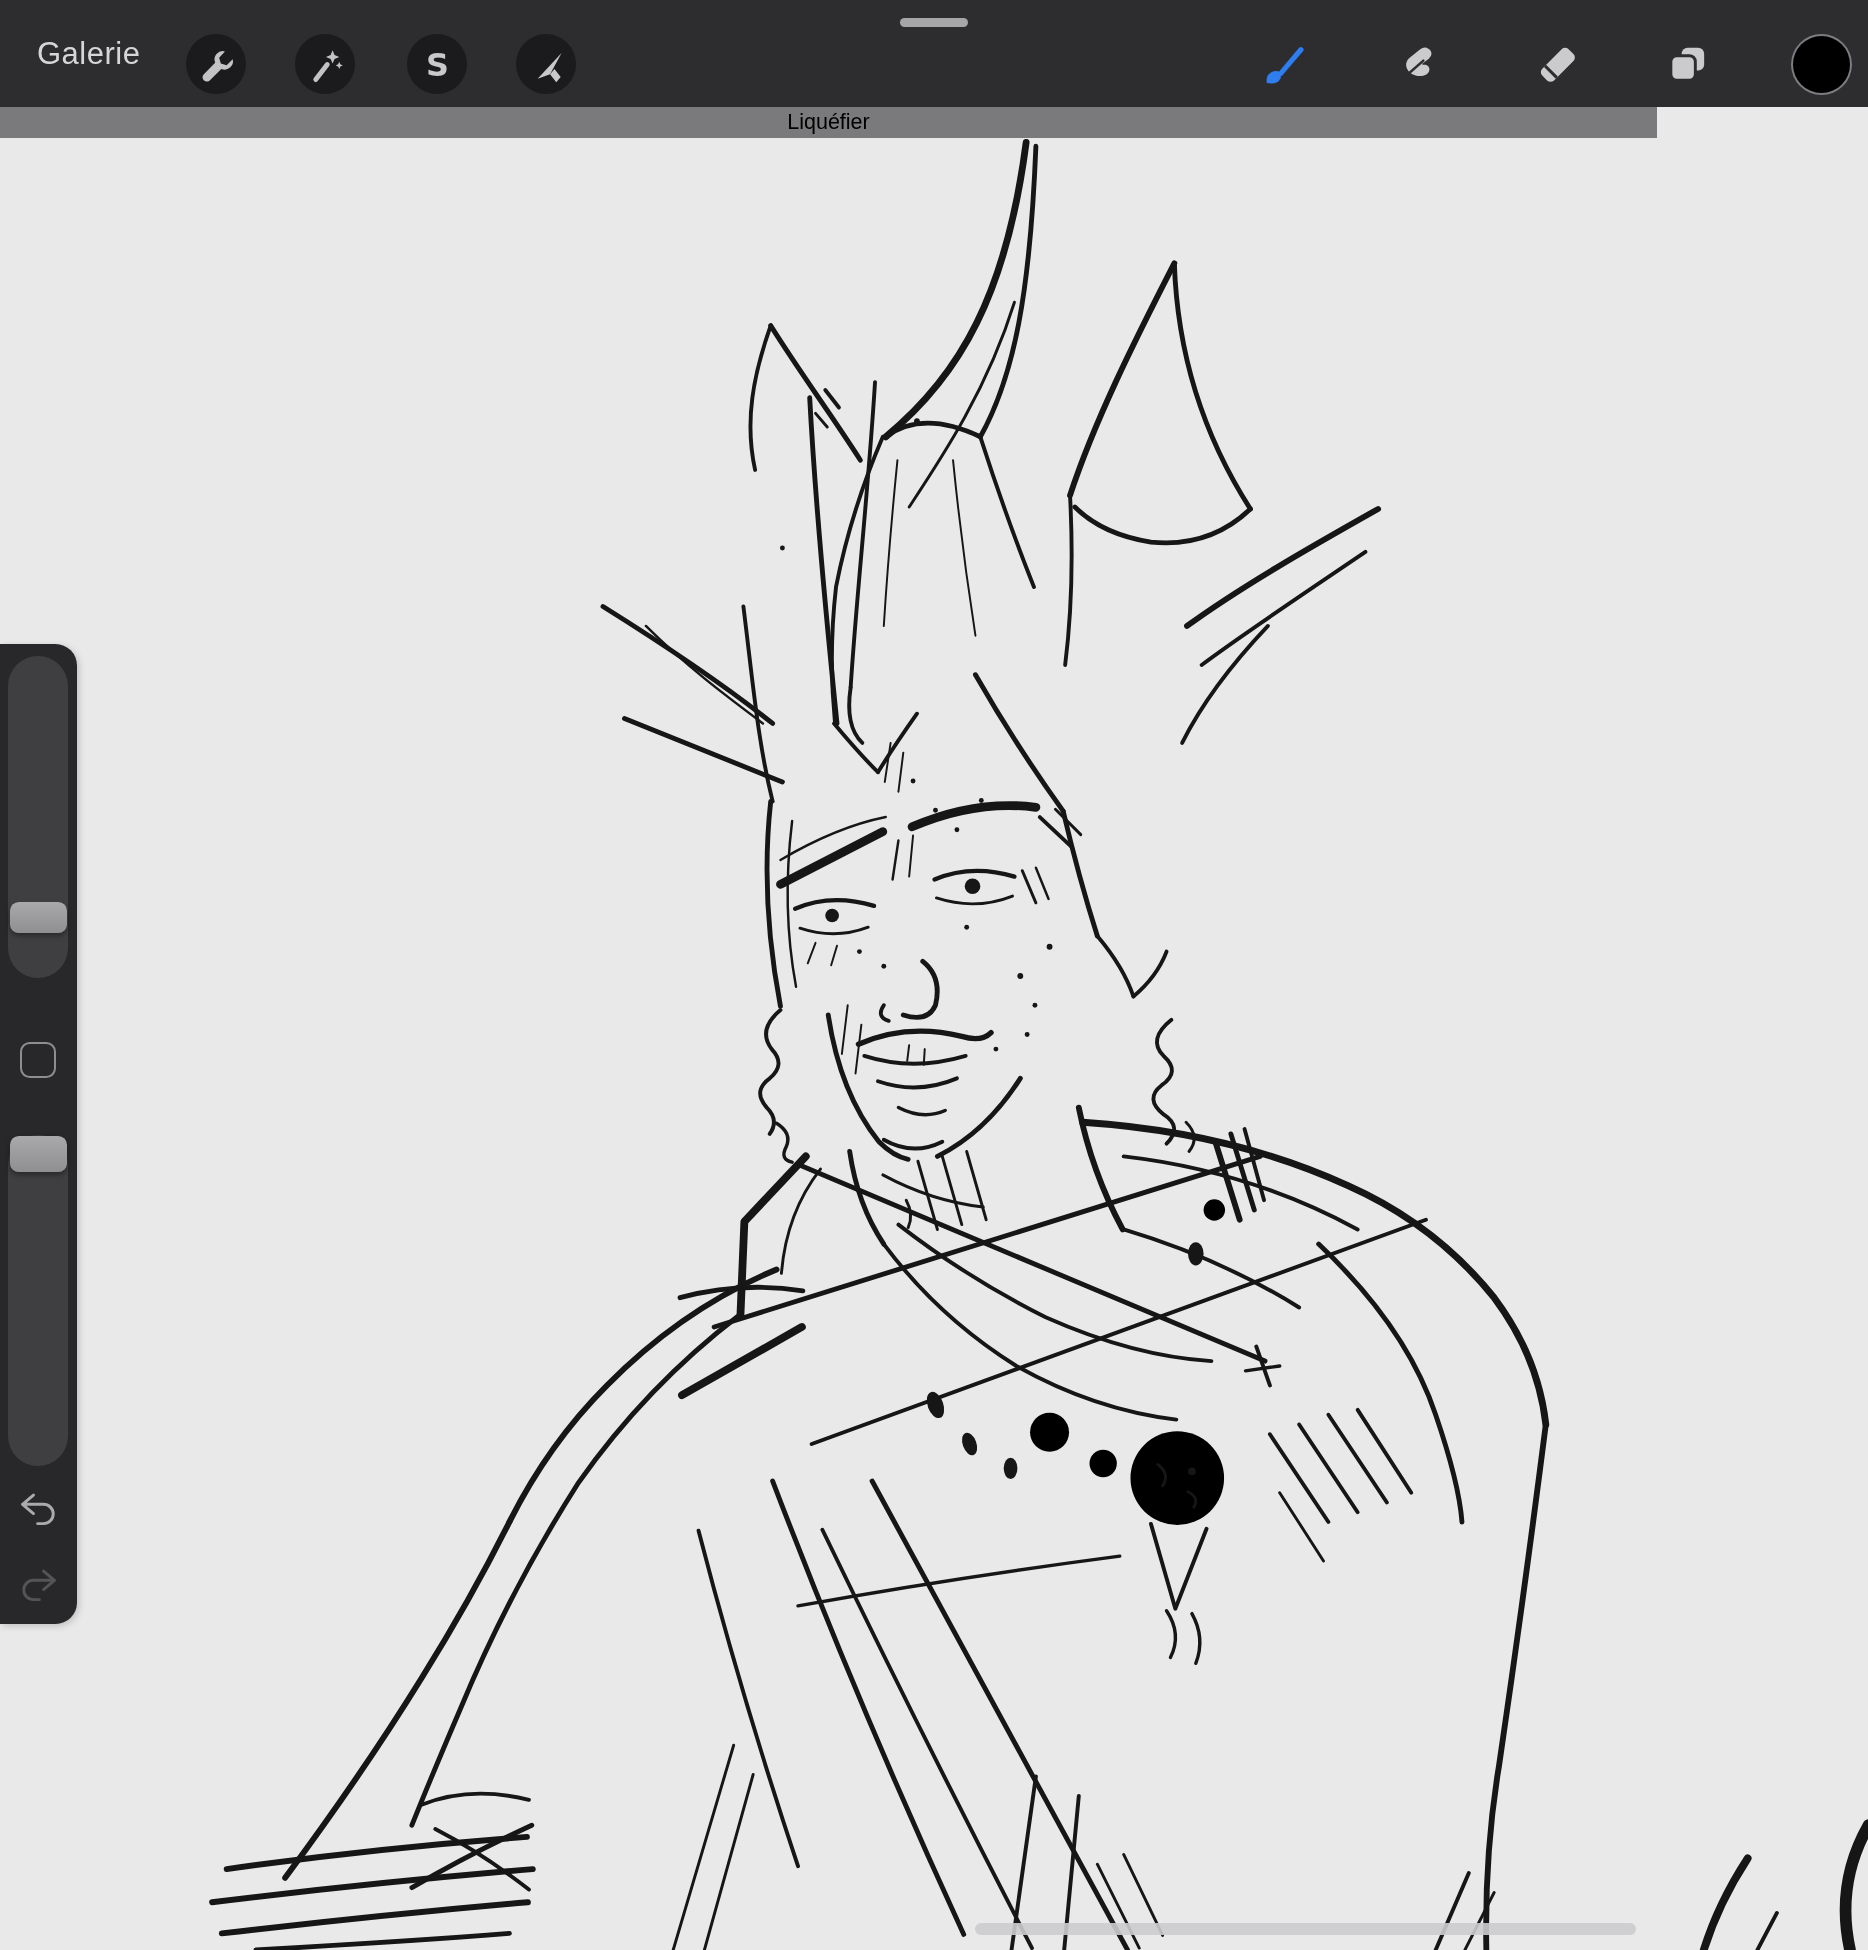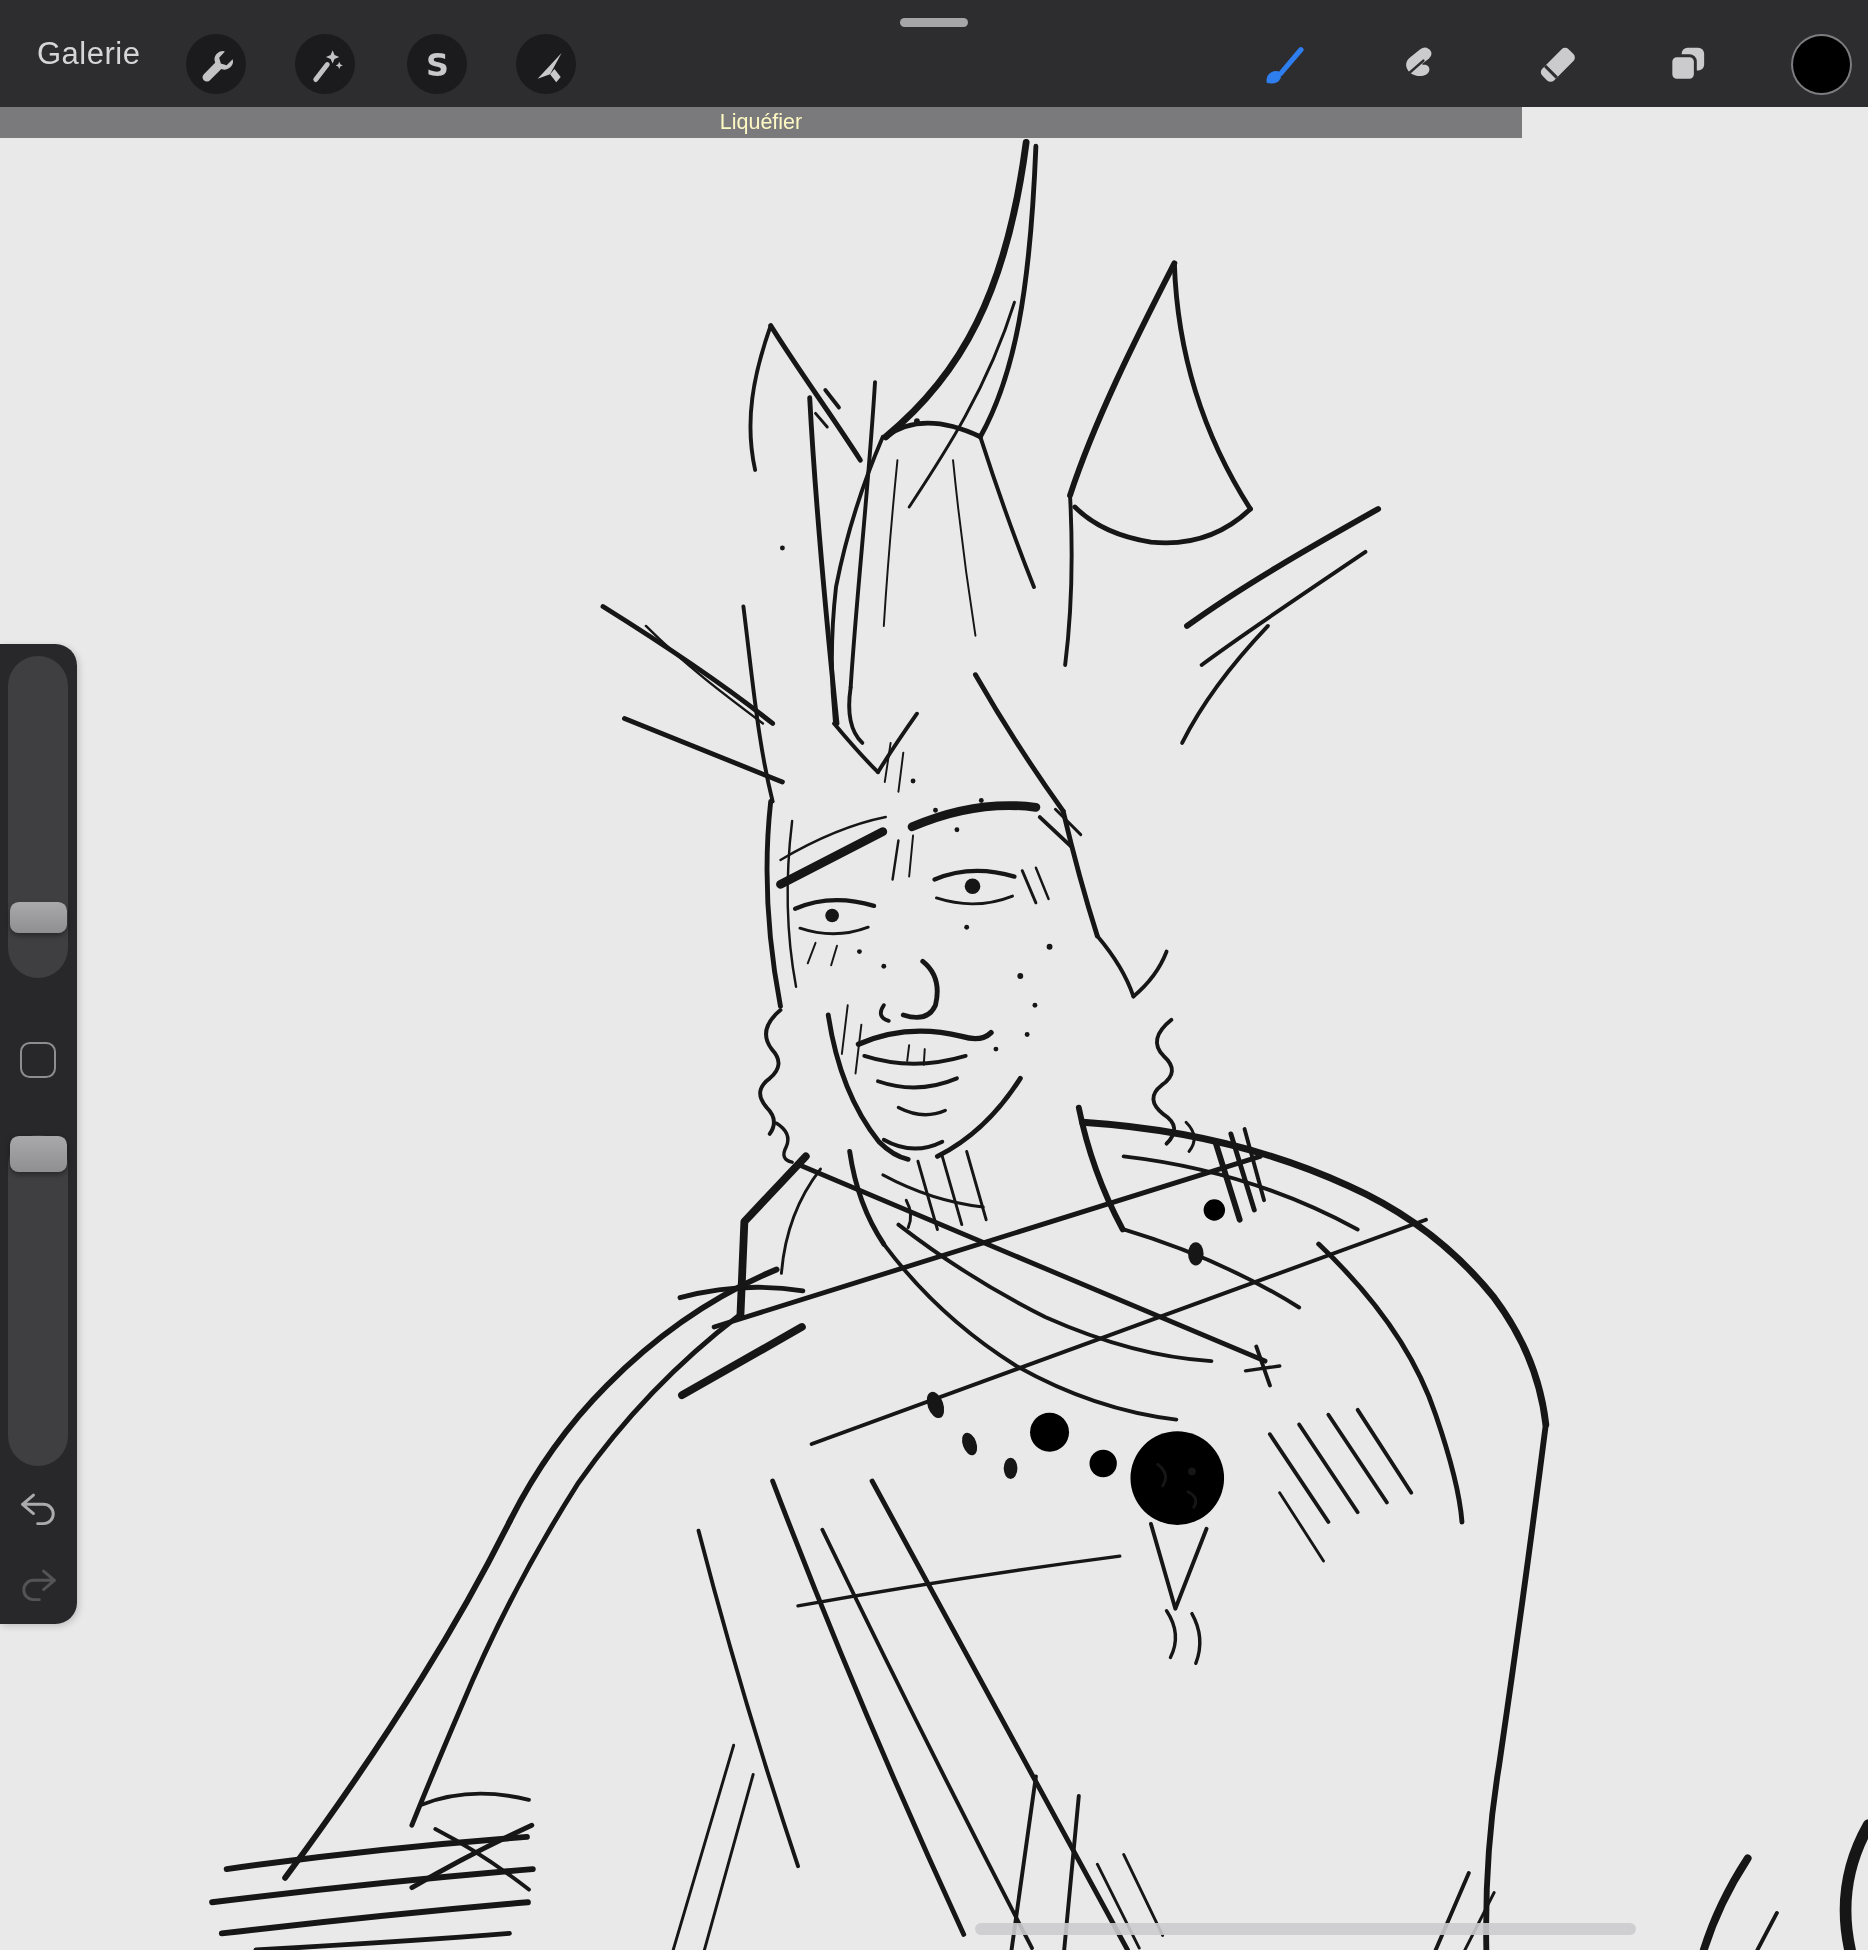--- a/index.html
+++ b/index.html
@@ -17,22 +17,22 @@
   .grabber{position:absolute;left:900px;top:17.6px;width:68px;height:9.8px;border-radius:4.9px;background:#a6a6a8;}
   .gallery{position:absolute;left:37px;top:0;height:107px;display:flex;align-items:center;
            font-size:31px;color:#d6d6d8;letter-spacing:0.5px;cursor:default;}
   .toolcircle{position:absolute;top:34px;width:60px;height:60px;border-radius:50%;
               background:#1b1b1d;display:flex;align-items:center;justify-content:center;}
   .righttool{position:absolute;top:41px;width:47px;height:47px;display:flex;align-items:center;justify-content:center;}
   .swatch{position:absolute;left:1793px;top:36px;width:57px;height:57px;border-radius:50%;
           background:#000;box-shadow:0 0 0 2px #7d7d81;}
 
   
-  .banner{position:absolute;left:0;top:107px;width:1522px;height:31px;background:#7a7a7c;z-index:19;
-          display:flex;align-items:center;justify-content:center;font-size:21.5px;color:#fef9c3;}
+  .banner{position:absolute;left:0;top:107px;width:1657px;height:31px;background:#7a7a7c;z-index:19;
+          display:flex;align-items:center;justify-content:center;font-size:21.5px;color:#000000;}
 
   
   .sidebar{position:absolute;left:0;top:644px;width:77px;height:980px;background:#28282a;
            border-radius:0 21.5px 21.5px 0;z-index:20;box-shadow:2px 2px 7.8px rgba(0,0,0,.18);}
   .track{position:absolute;left:7.8px;width:60px;background:#3f3f41;border-radius:30px;}
   .track1{top:11.7px;height:322px;}
   .track2{top:491px;height:331px;}
   .handle{position:absolute;left:9.8px;width:57px;border-radius:8.8px;
           background:linear-gradient(#a9a9ab,#8f8f91);box-shadow:0 2.9px 4.9px rgba(0,0,0,.35);}
   .handle1{top:258px;height:31px;}

